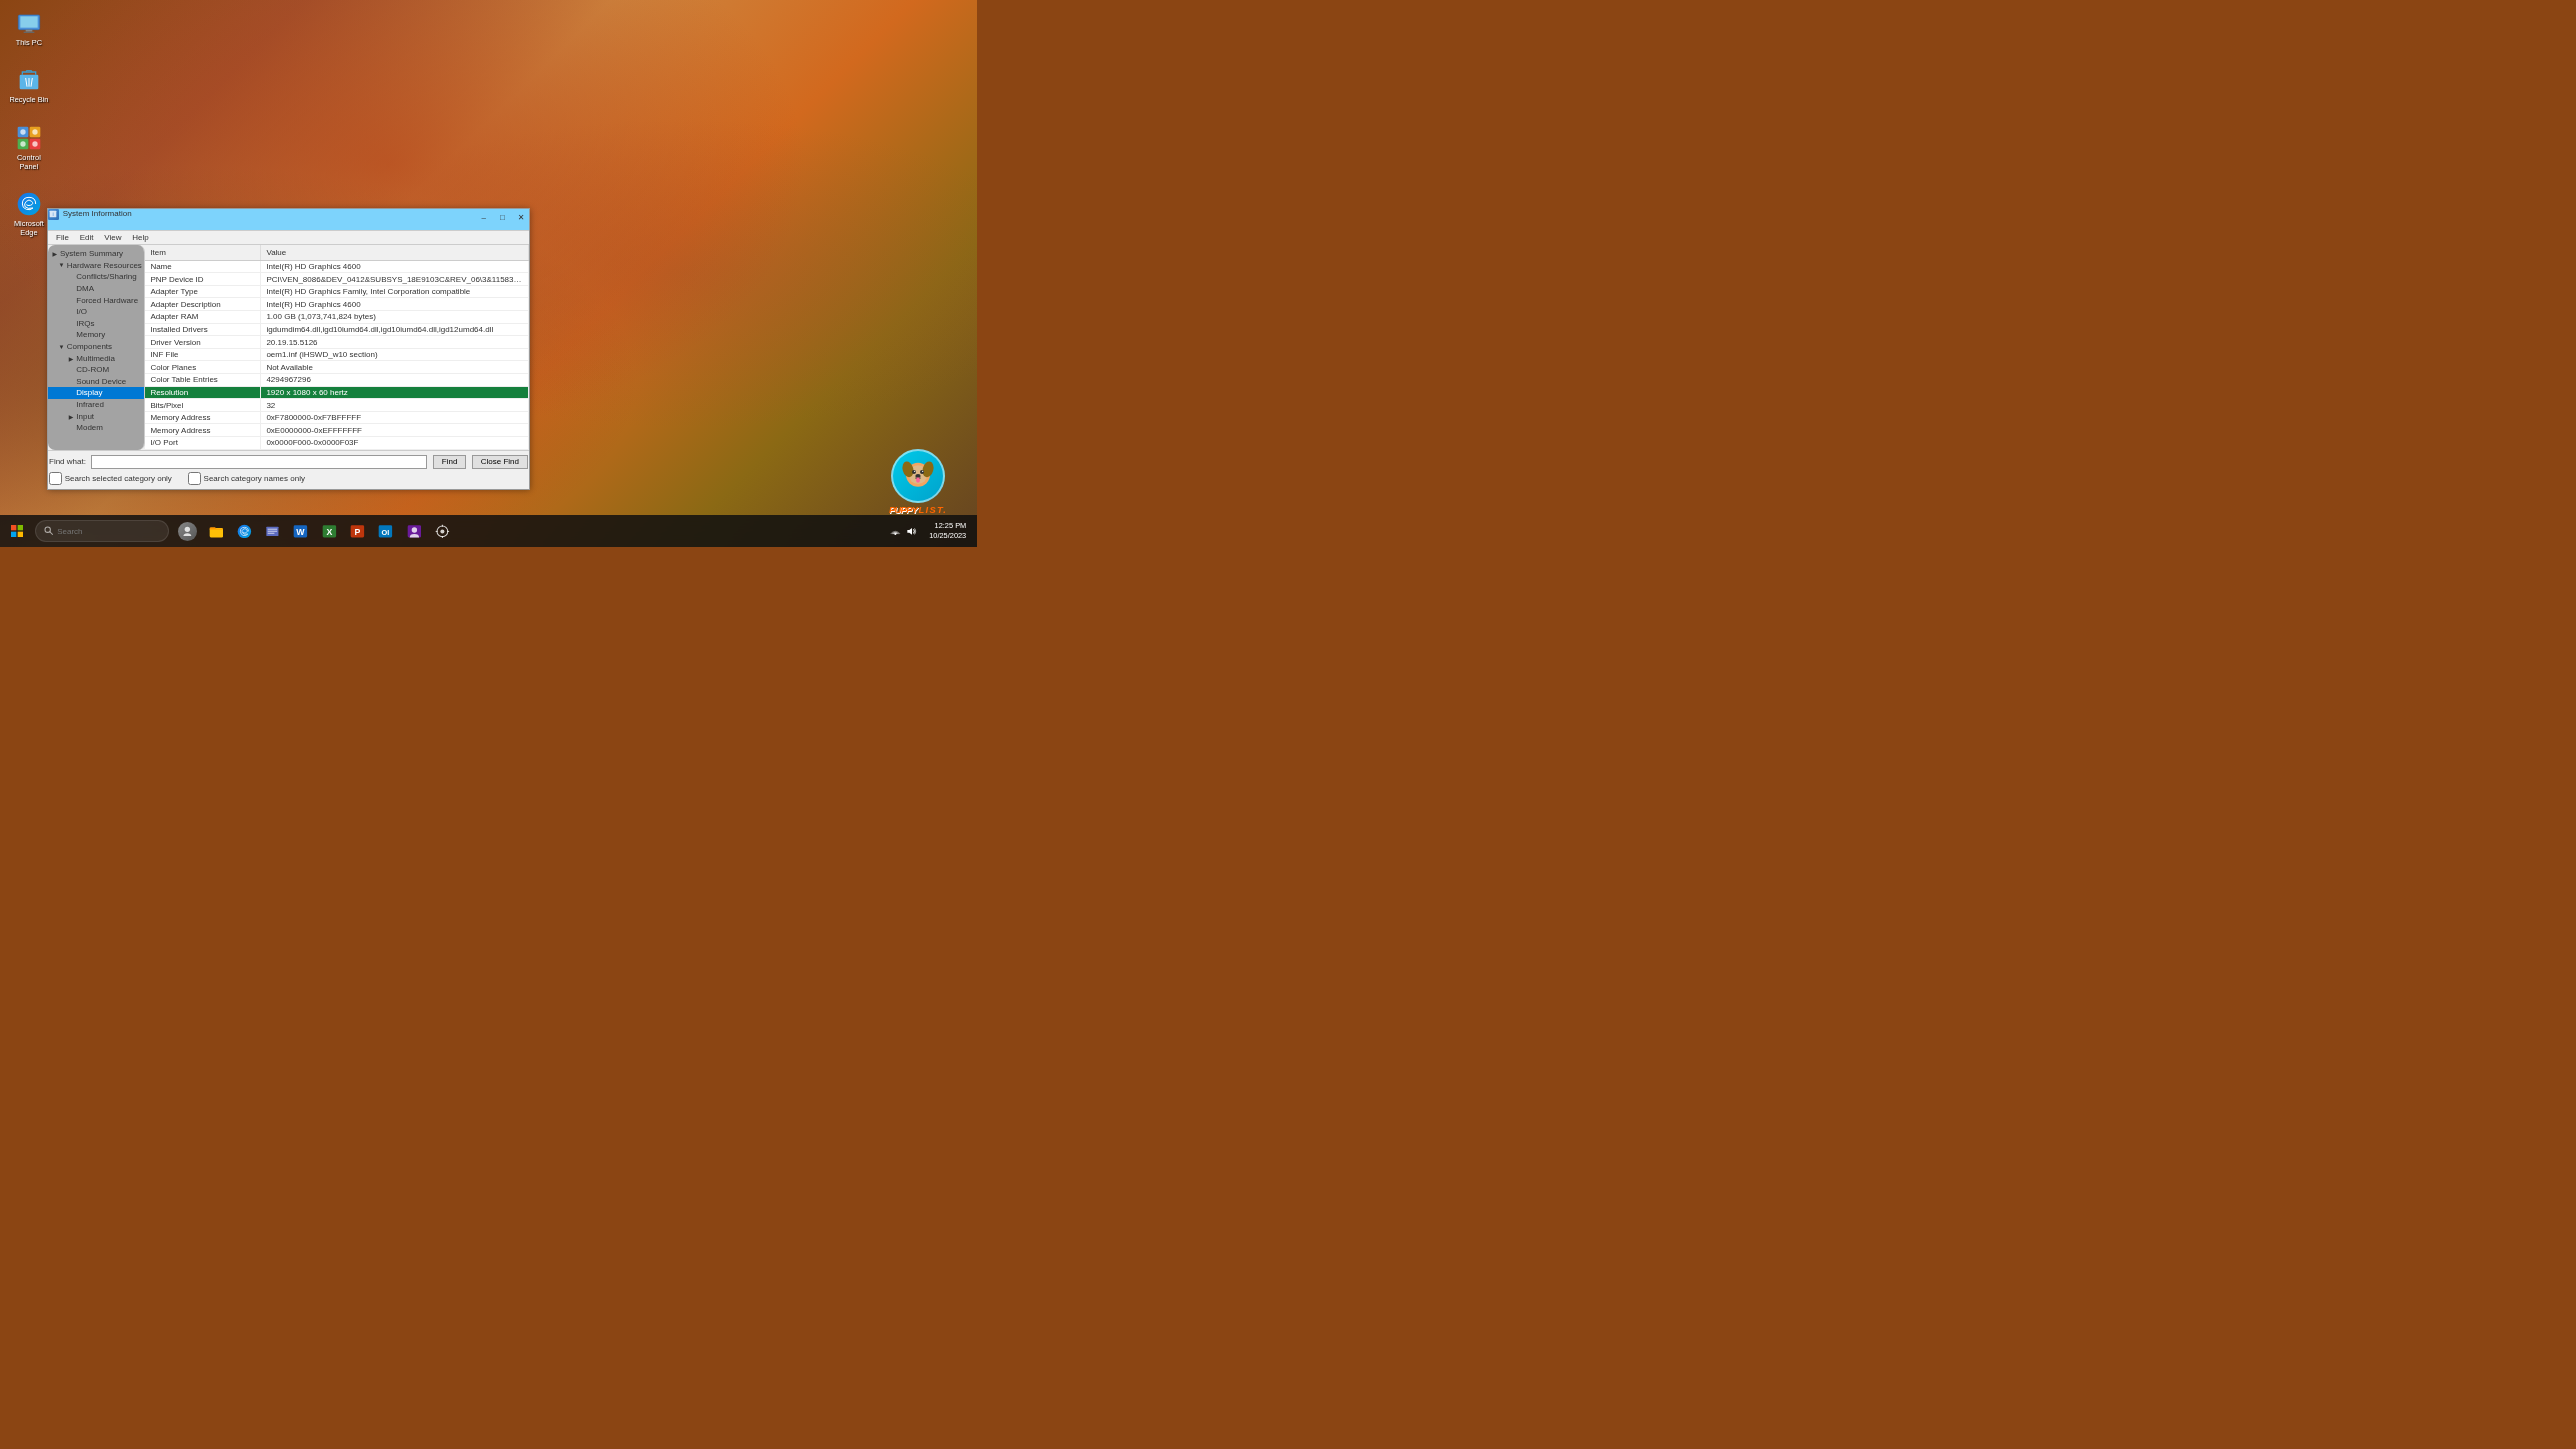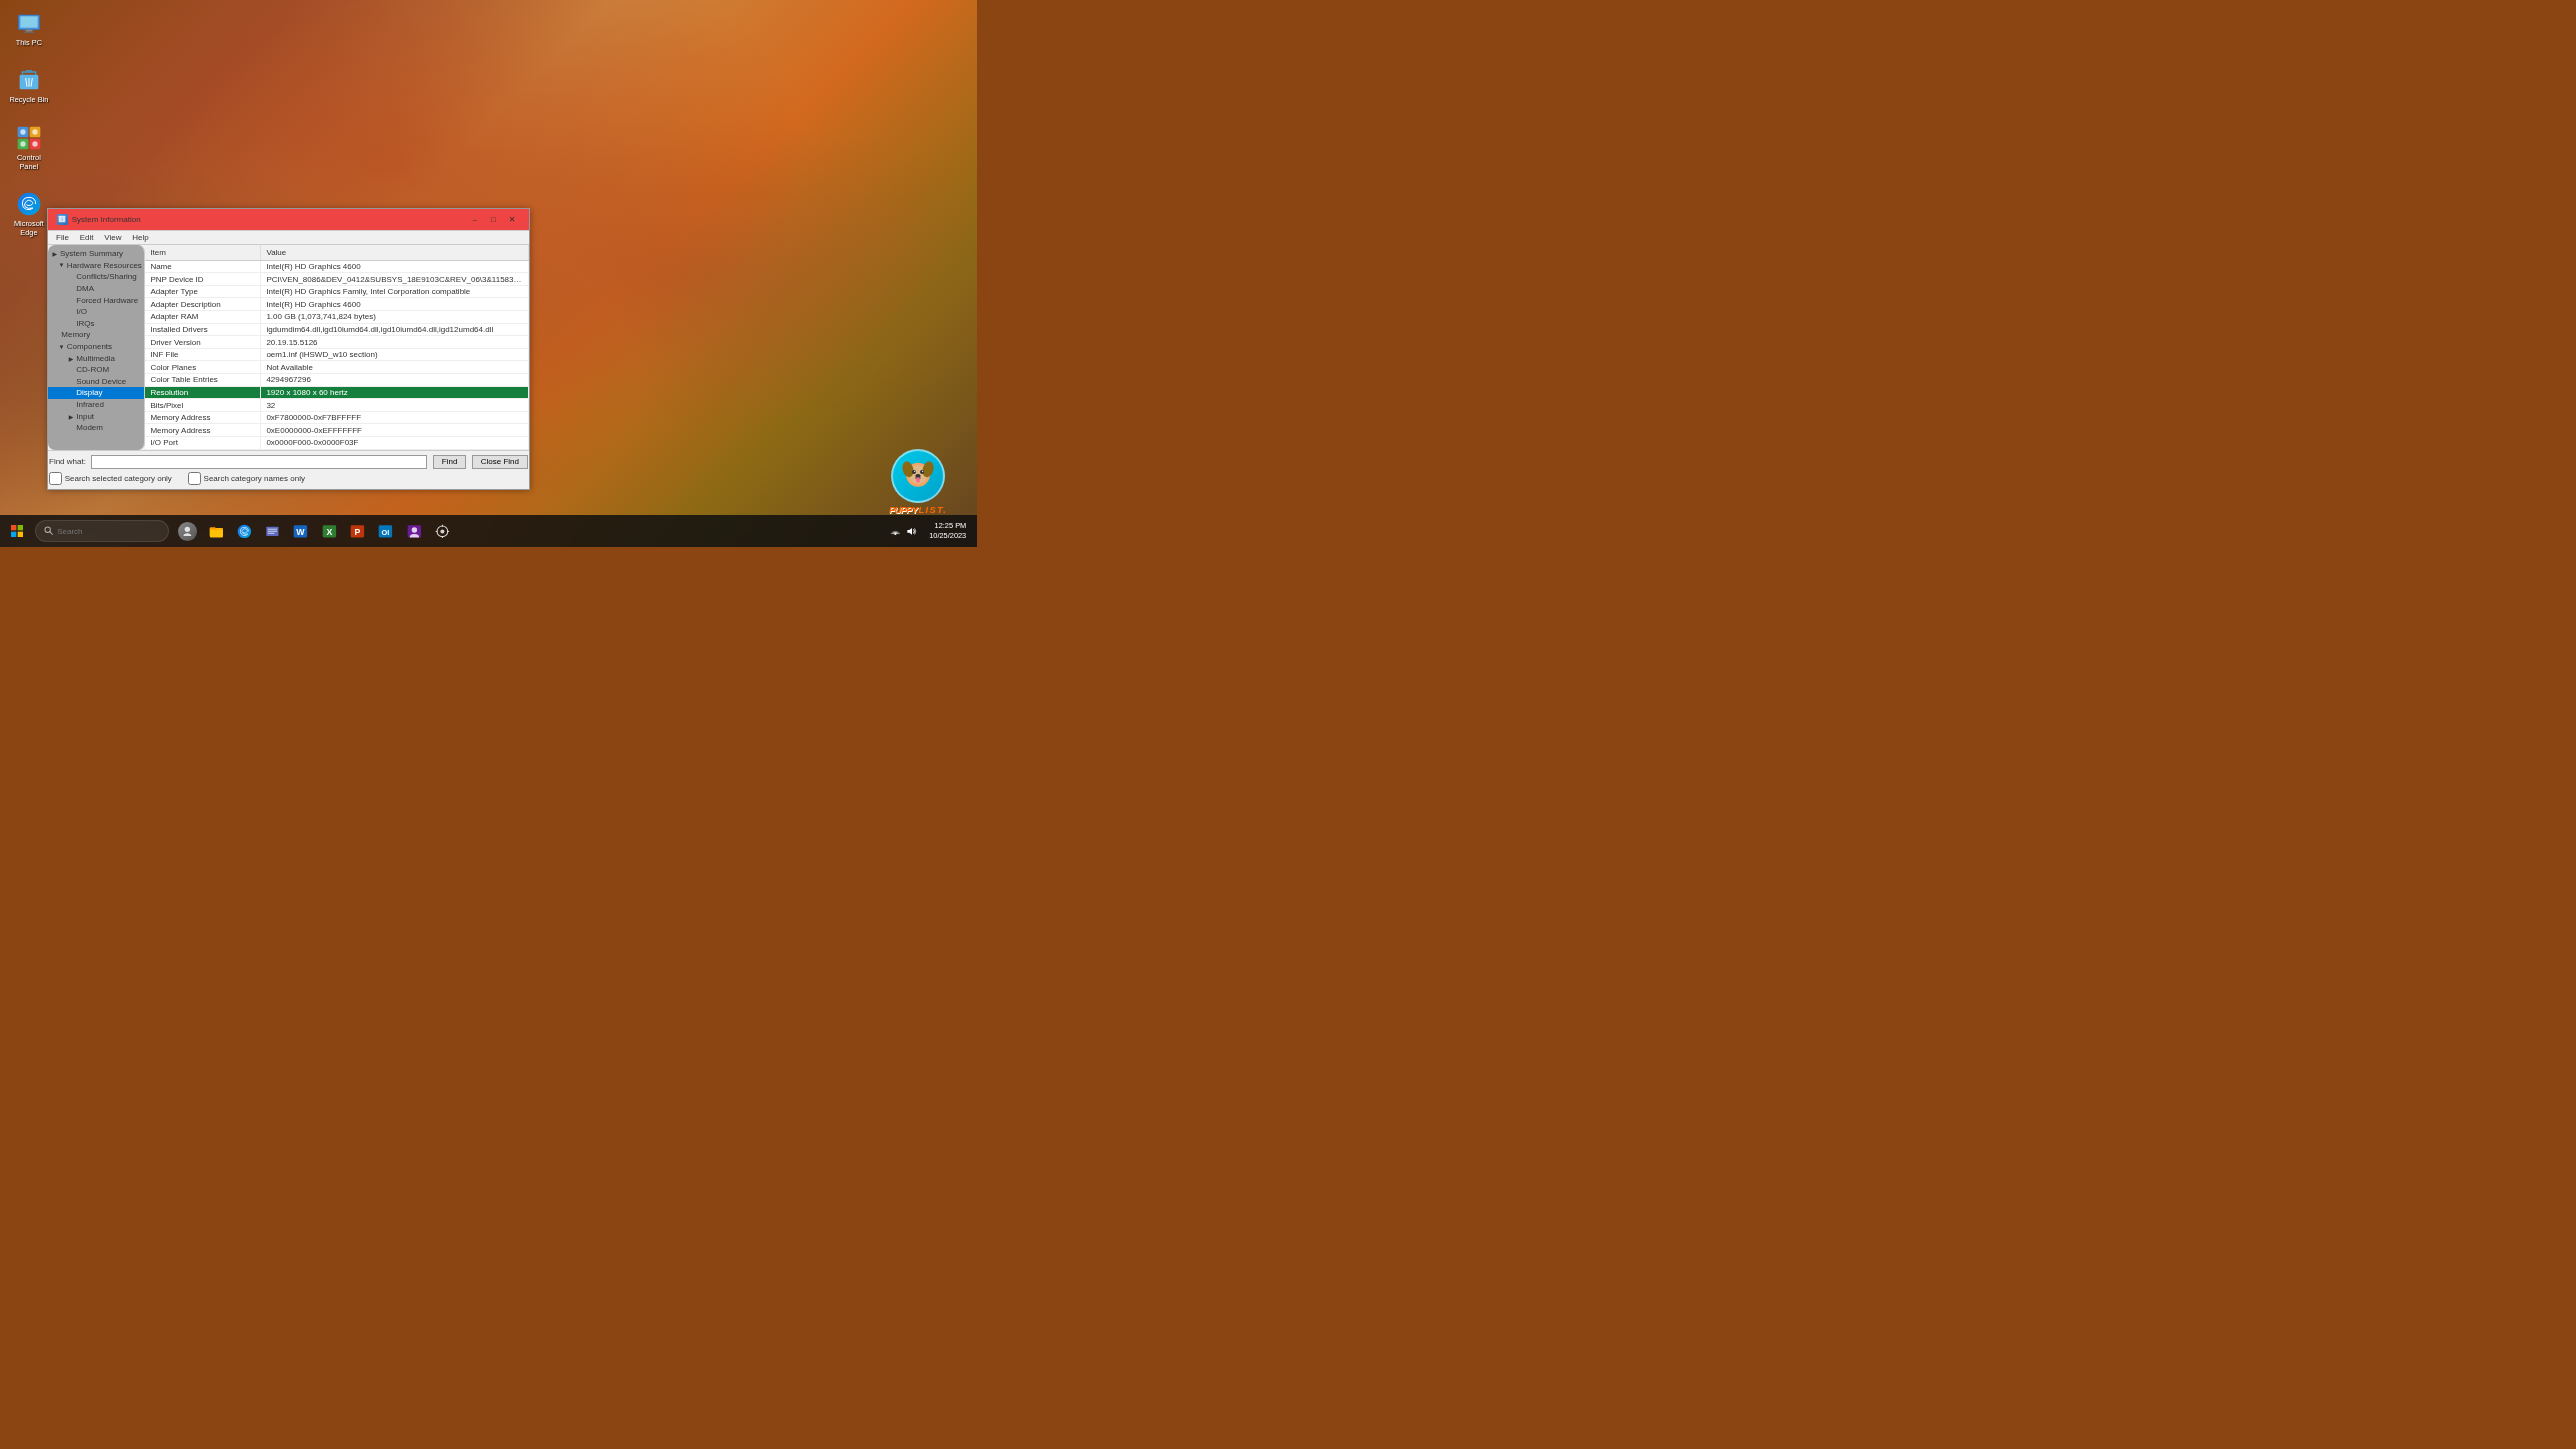--- a/index.html
+++ b/index.html
@@ -160,25 +160,25 @@
       background: #f0f0f0;
       border: 0.7px solid #999;
       box-shadow: 1.3px 1.3px 6.7px rgba(0,0,0,0.4);
       display: flex;
       flex-direction: column;
       z-index: 50;
     }
 
     .window-titlebar {
       height: 21.5px;
-      background: #ef4444;
+      background: #7dd3fc;
       border-bottom: 0.7px solid #ccc;
       display: flex;
-      align-items: center;
-      padding: 0 9px;
+      align-items: flex-start;
+      padding: 0 0;
       flex-shrink: 0;
     }
 
     .window-title-icon {
       width: 10.7px;
       height: 10.7px;
       margin-right: 4px;
       background: linear-gradient(135deg, #4a90d9, #2a70b9);
       border-radius: 1.3px;
       display: flex;
@@ -568,21 +568,21 @@
           <span>Forced Hardware</span>
         </div>
         <div class="tree-item" style="padding-left: 19px;">
           <span class="tree-expand" style="opacity:0">▶</span>
           <span>I/O</span>
         </div>
         <div class="tree-item" style="padding-left: 19px;">
           <span class="tree-expand" style="opacity:0">▶</span>
           <span>IRQs</span>
         </div>
-        <div class="tree-item" style="padding-left: 4px;">
+        <div class="tree-item" style="padding-left: 19px;">
           <span class="tree-expand" style="opacity:0">▶</span>
           <span>Memory</span>
         </div>
 
         <div class="tree-item" style="padding-left: 9.4px;">
           <span class="tree-expand">▼</span>
           <span>Components</span>
         </div>
         <div class="tree-item" style="padding-left: 19px;">
           <span class="tree-expand">▶</span>

